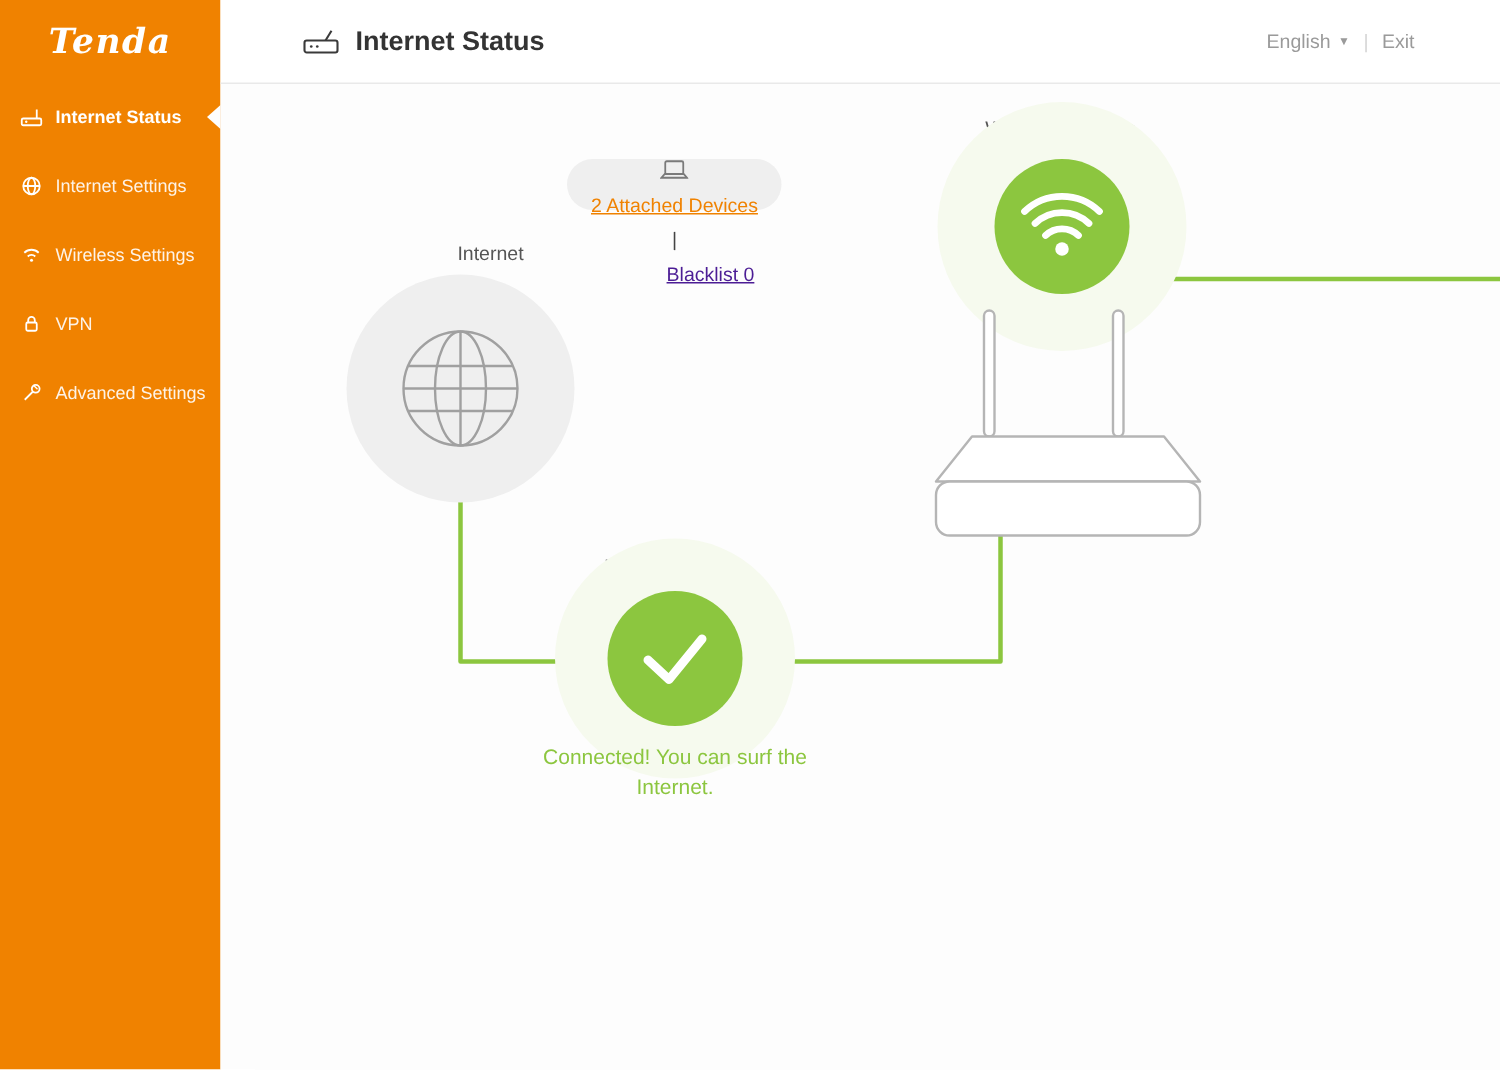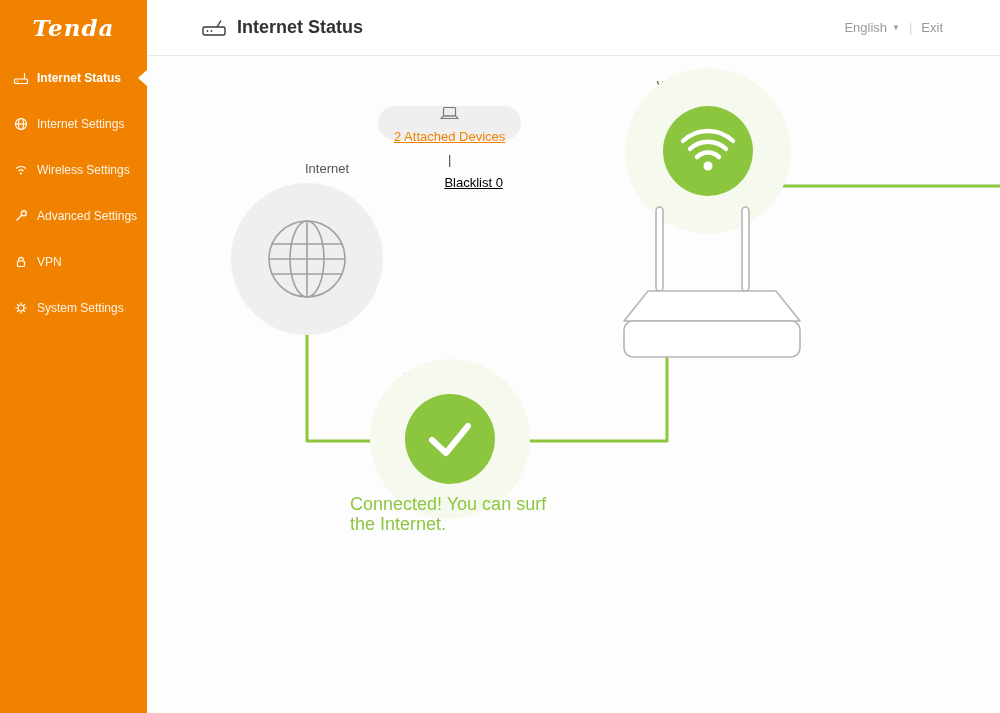--- a/index.html
+++ b/index.html
@@ -34,37 +34,37 @@
   .exit { cursor:pointer; }
 
   
   .main { position:absolute; left:147px; top:56px; width:853px; height:657px; background:#fdfdfd; }
   .abs { position:absolute; }
 
   .pill { left:231px; top:50px; height:34px; border-radius:17px; background:#efefef;
     display:flex; align-items:center; padding:0 16px; gap:8px; font-size:13px;flex-direction:column; }
   .dev-link { color:#f08200; text-decoration:underline; cursor:pointer; }
   .pill-sep { color:#444; }
-  .bl-link { color:#000000; text-decoration:underline; cursor:pointer;padding-left:48px; }
+  .bl-link { color:#4c1d95; text-decoration:underline; cursor:pointer;padding-left:48px; }
 
   .lbl { position:absolute; color:#555; font-size:13px; transform:translateX(-50%);
     white-space:nowrap; }
 
   .halo { border-radius:50%; background:#f6faee; }
   .globe-circle { left:84px; top:127px; width:152px; height:152px; border-radius:50%;
     background:#efefef; display:flex; align-items:center; justify-content:center; }
   .green-circle { width:90px; height:90px; border-radius:50%; background:#8cc63f;
     display:flex; align-items:center; justify-content:center; cursor:pointer; }
   .wifi-pos { left:516px; top:50px; }
   .check-pos { left:258px; top:338px; }
 
   .ssid { left:648px; top:72px; font-size:13px; color:#555; line-height:20px; }
 
-  .status { left:303px; top:438px; transform:translateX(-50%); width:200px; 
-    color:#8cc63f; font-size:18px; line-height:20px; }
+  .status { left:303px; top:438px; transform:translateX(-50%); width:200px; text-align:center;
+    color:#8cc63f; font-size:14px; line-height:20px; }
 </style>
 </head>
 <body>
 
 <div class="app">
 
   <aside class="sidebar">
     <div class="logo">Tenda</div>
     <nav class="menu">
 
@@ -100,47 +100,38 @@
           </svg>
         </span>
         <span>Wireless Settings</span>
       </div>
 
 
 
       <div class="menu-item">
         <span class="mi-icon">
           <svg width="16" height="16" viewBox="0 0 16 16" fill="none" stroke="#fff" stroke-width="1.2">
+            <rect x="4.5" y="7" width="7" height="5.5" rx="1"></rect>
+            <path d="M5.8 7 V5.5 A2.2 2.2 0 0 1 10.2 5.5 V7"></path>
+          </svg>
+        </span>
+        <span>VPN</span>
+      </div>
+
+      <div class="menu-item">
+        <span class="mi-icon">
+          <svg width="16" height="16" viewBox="0 0 16 16" fill="none" stroke="#fff" stroke-width="1.2">
             <path d="M3.5 12.5 L9 7"></path>
               <circle cx="10.8" cy="5.2" r="2.6"></circle>
               <path d="M9.5 3 L12 5.5" stroke-width="0.9"></path>
           </svg>
         </span>
         <span>Advanced Settings</span>
       </div>
 
-      <div class="menu-item">
-        <span class="mi-icon">
-          <svg width="16" height="16" viewBox="0 0 16 16" fill="none" stroke="#fff" stroke-width="1.2">
-            <rect x="4.5" y="7" width="7" height="5.5" rx="1"></rect>
-            <path d="M5.8 7 V5.5 A2.2 2.2 0 0 1 10.2 5.5 V7"></path>
-          </svg>
-        </span>
-        <span>VPN</span>
-      </div>
-
-      <div class="menu-item">
-        <span class="mi-icon">
-          <svg width="16" height="16" viewBox="0 0 16 16" fill="none" stroke="#fff" stroke-width="1.2">
-            <circle cx="8" cy="8" r="3"></circle>
-            <path d="M8 2.5 V4.5 M8 11.5 V13.5 M2.5 8 H4.5 M11.5 8 H13.5 M4.1 4.1 L5.5 5.5 M10.5 5.5 L11.9 4.1 M4.1 11.9 L5.5 10.5 M10.5 10.5 L11.9 11.9"></path>
-          </svg>
-        </span>
-        <span>System Settings</span>
-      </div>
 
     </nav>
   </aside>
 
   <header class="header">
     <span style="display:inline-flex;">
       <svg width="24" height="18" viewBox="0 0 24 18" fill="none" stroke="#3a3a3a" stroke-width="1.4">
         <rect x="1" y="8" width="22" height="8" rx="1.5"></rect>
         <path d="M19 1.5 L15 8"></path>
         <circle cx="5.5" cy="12" r="0.9" fill="#3a3a3a" stroke="none"></circle>

